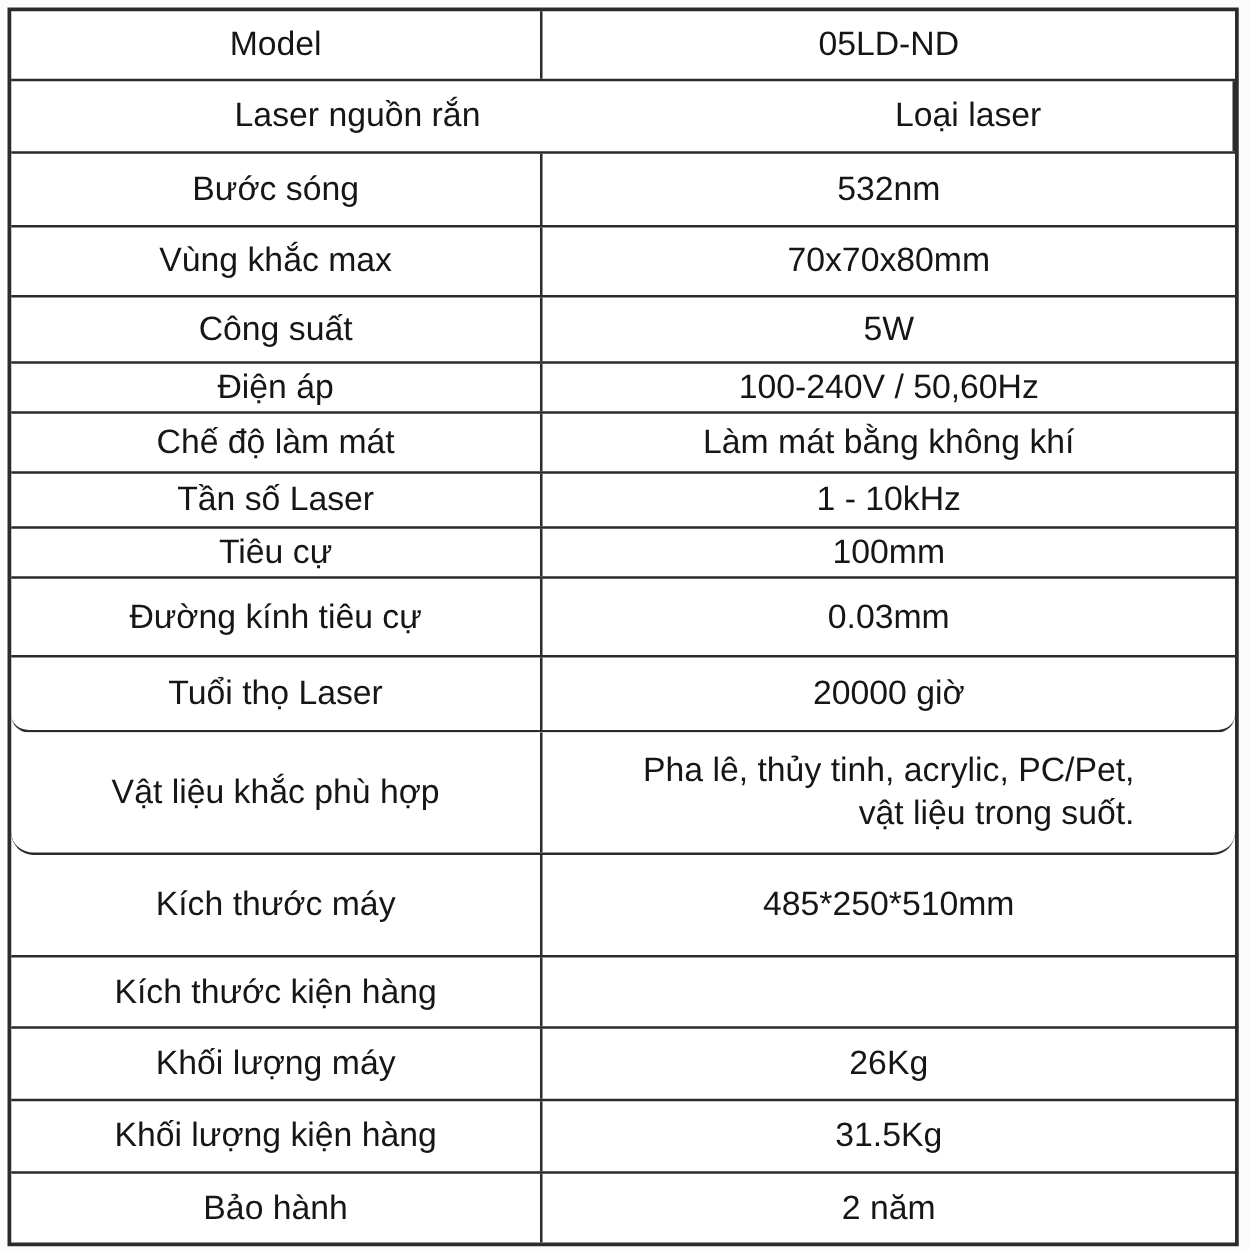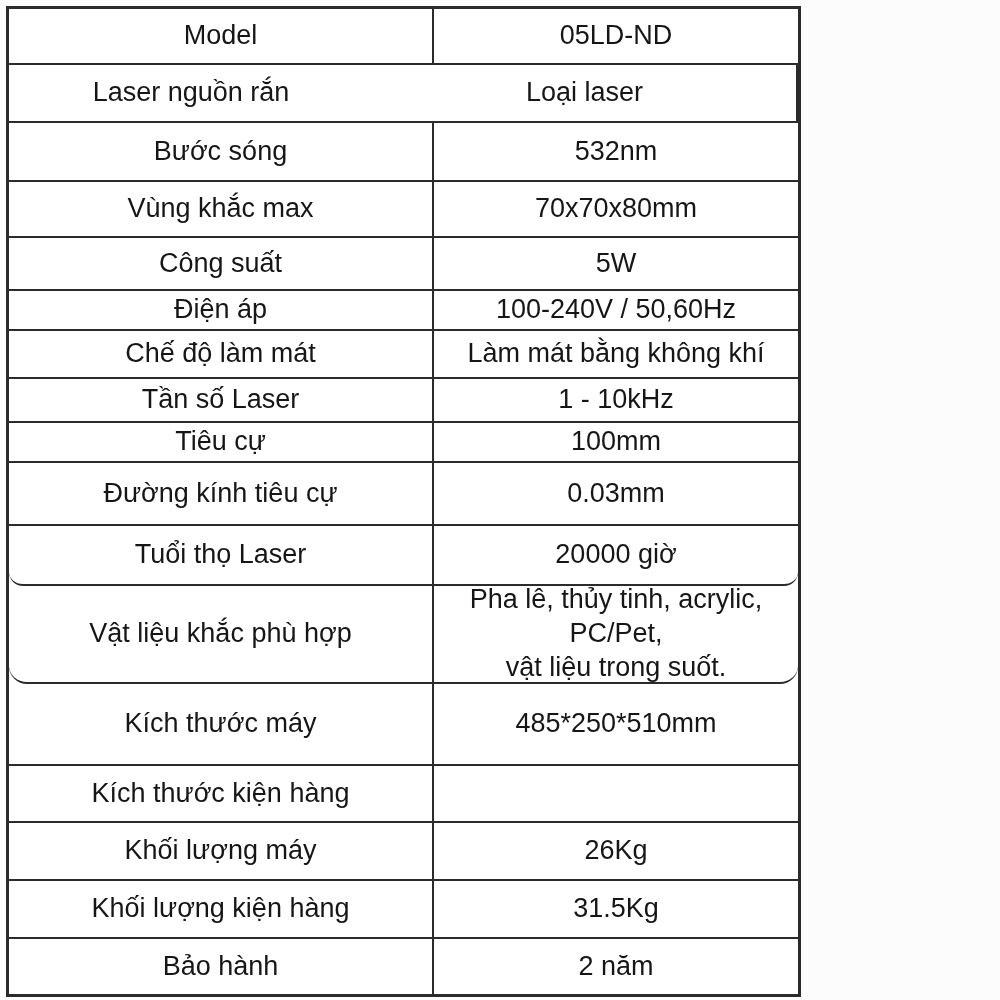--- a/index.html
+++ b/index.html
@@ -8,21 +8,21 @@
     height: 1000px;
     background: #fcfcfc;
     font-family: "Liberation Sans", "DejaVu Sans", sans-serif;
     color: #161616;
     overflow: hidden;
   }
   .spec-table {
     position: absolute;
     left: 6px;
     top: 6px;
-    width: 795px;
+    width: 985px;
     border: 3px solid #2b2b2b;
     background: #ffffff;
   }
   .spec-row {
     display: flex;
     align-items: stretch;
     border-bottom: 2px solid #2b2b2b;
   }
   .spec-row:last-child { border-bottom: none; }
   .cell {
@@ -35,20 +35,21 @@
     white-space: pre-line;
     padding: 2px 8px;
   }
   .cell.label {
     width: 425px;
     flex: 0 0 425px;
     border-right: 2px solid #2b2b2b;
   }
   .cell.value {
     flex: 1 1 auto;
+    text-align: right;
   }
 </style>
 </head>
 <body>
 
 <div class="spec-table">
   <div class="spec-row" style="height: 56px;">
     <div class="cell label">Model</div>
     <div class="cell value">05LD-ND</div>
   </div>

